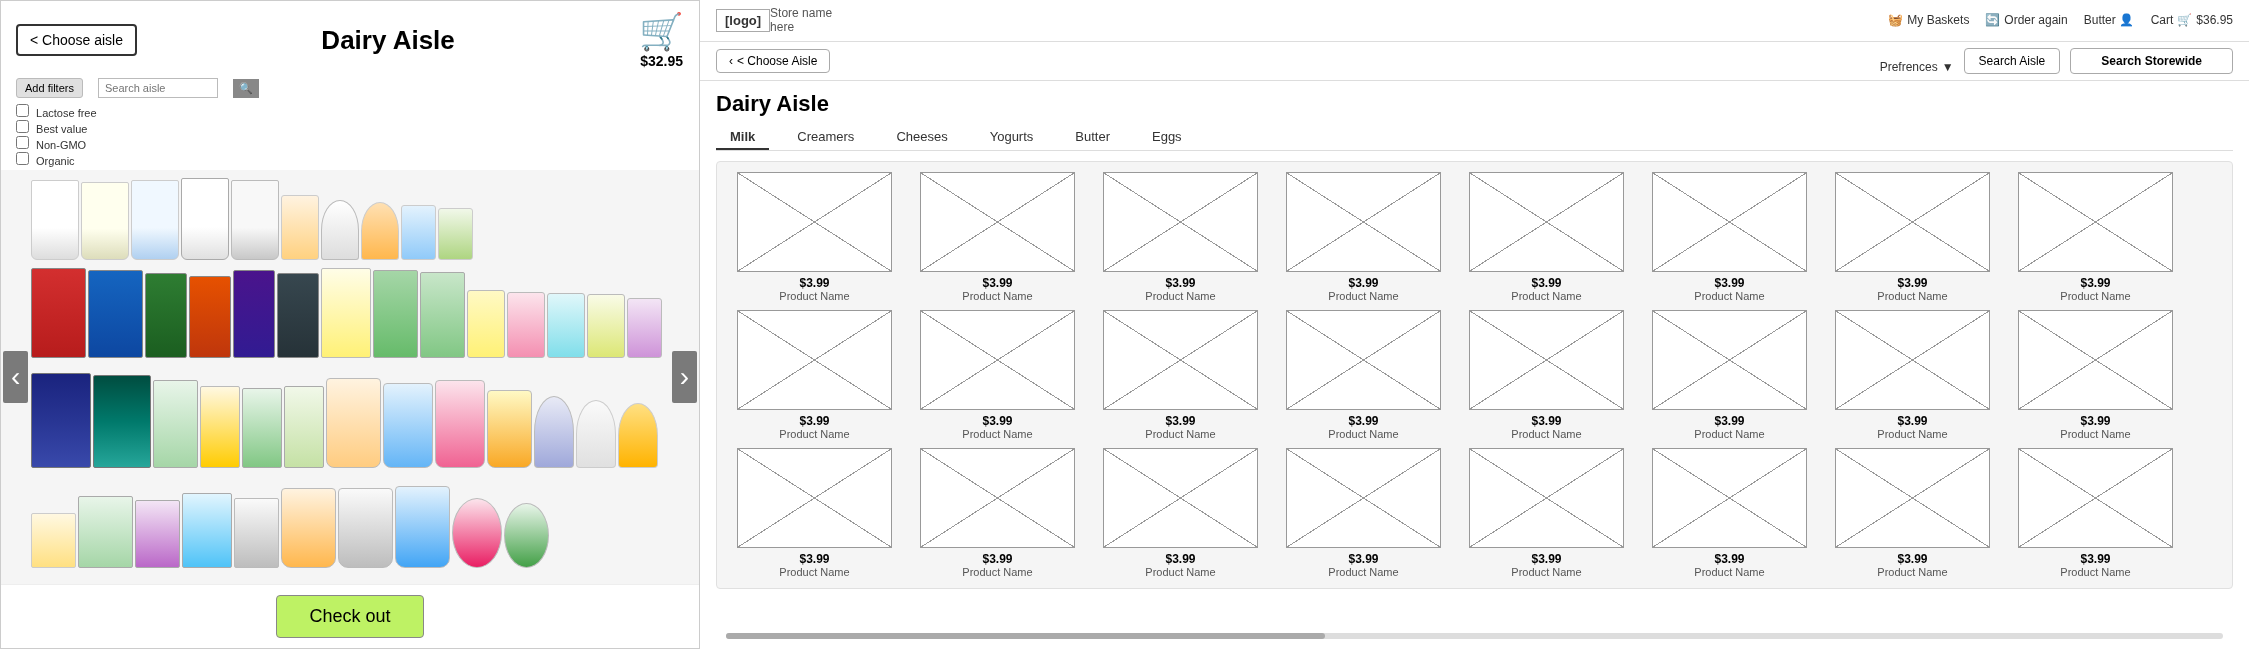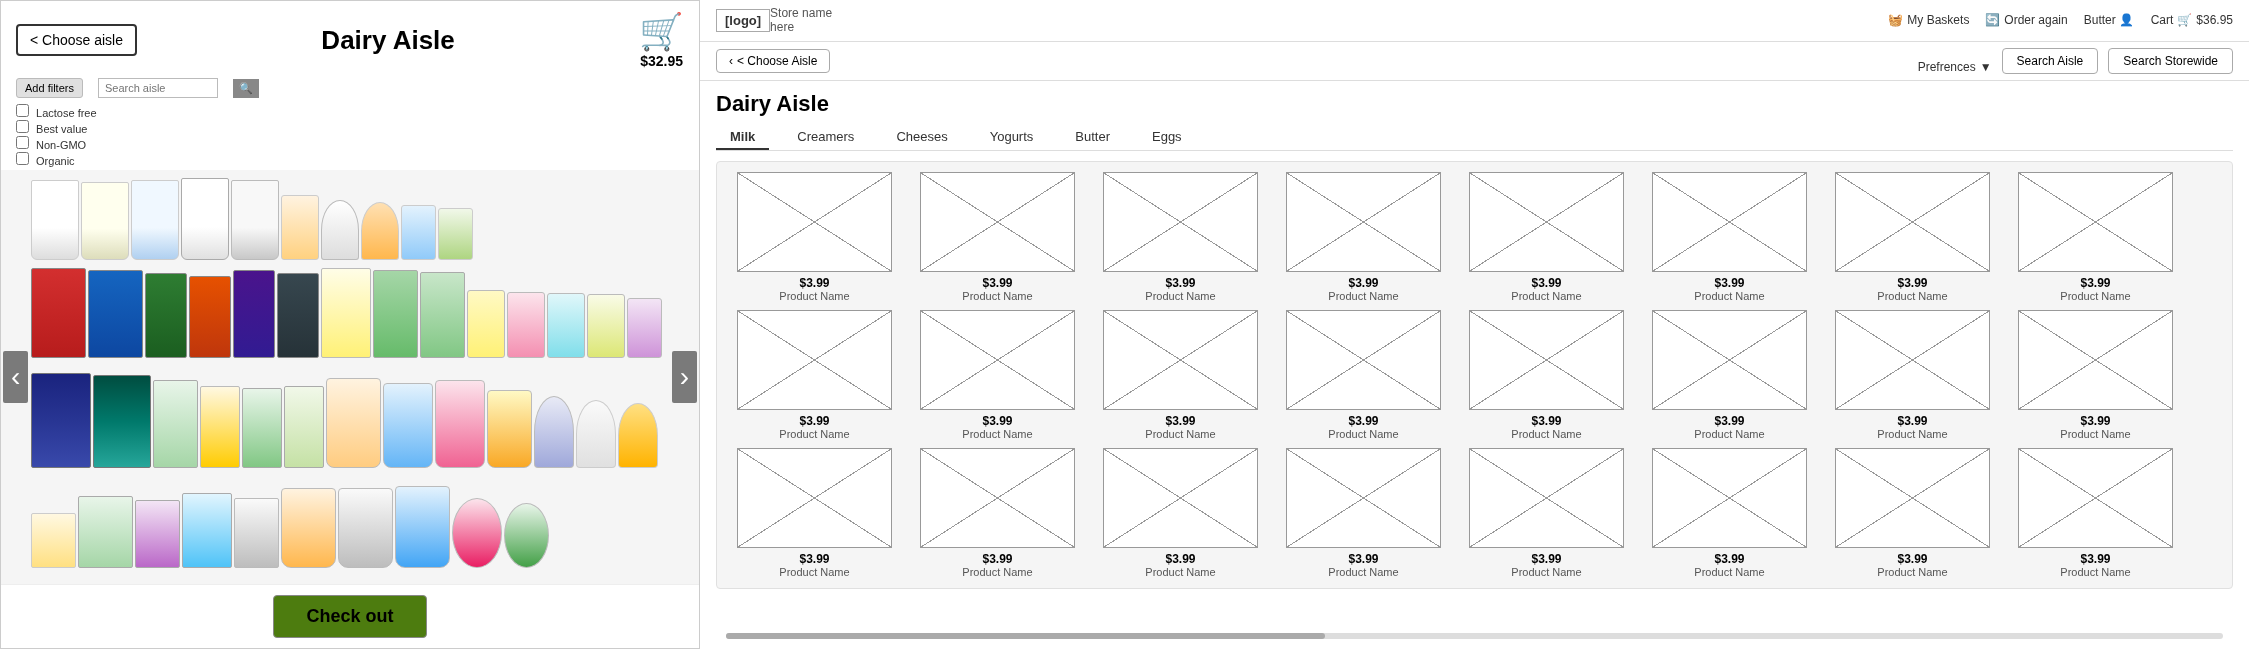--- a/index.html
+++ b/index.html
@@ -147,27 +147,27 @@
     .checkout-bar {
       padding: 10px 15px;
       display: flex;
       justify-content: center;
       flex-shrink: 0;
       background: white;
       border-top: 1px solid #eee;
     }
 
     .checkout-btn {
-      background: #4d7c0f;
+      background: #bef264;
       border: 1px solid #888;
       border-radius: 4px;
       padding: 10px 32px;
       font-size: 18px;
       cursor: pointer;
-      font-weight: 700;
+      font-weight: 400;
     }
 
     
     .right-panel {
       width: 1549px;
       height: 649px;
       background: white;
       display: flex;
       flex-direction: column;
     }
@@ -259,23 +259,24 @@
       border-radius: 4px;
       padding: 5px 14px;
       font-size: 12px;
       cursor: pointer;
     }
 
     .search-storewide-btn {
       background: white;
       border: 1px solid #aaa;
       border-radius: 4px;
-      padding: 5px 14px;
+      padding: 5px 30px;
       font-size: 12px;
       cursor: pointer;
+      font-weight: bold;
     }
 
     .right-content {
       flex: 1;
       overflow: hidden;
       display: flex;
       flex-direction: column;
       padding: 10px 16px;
     }
 

